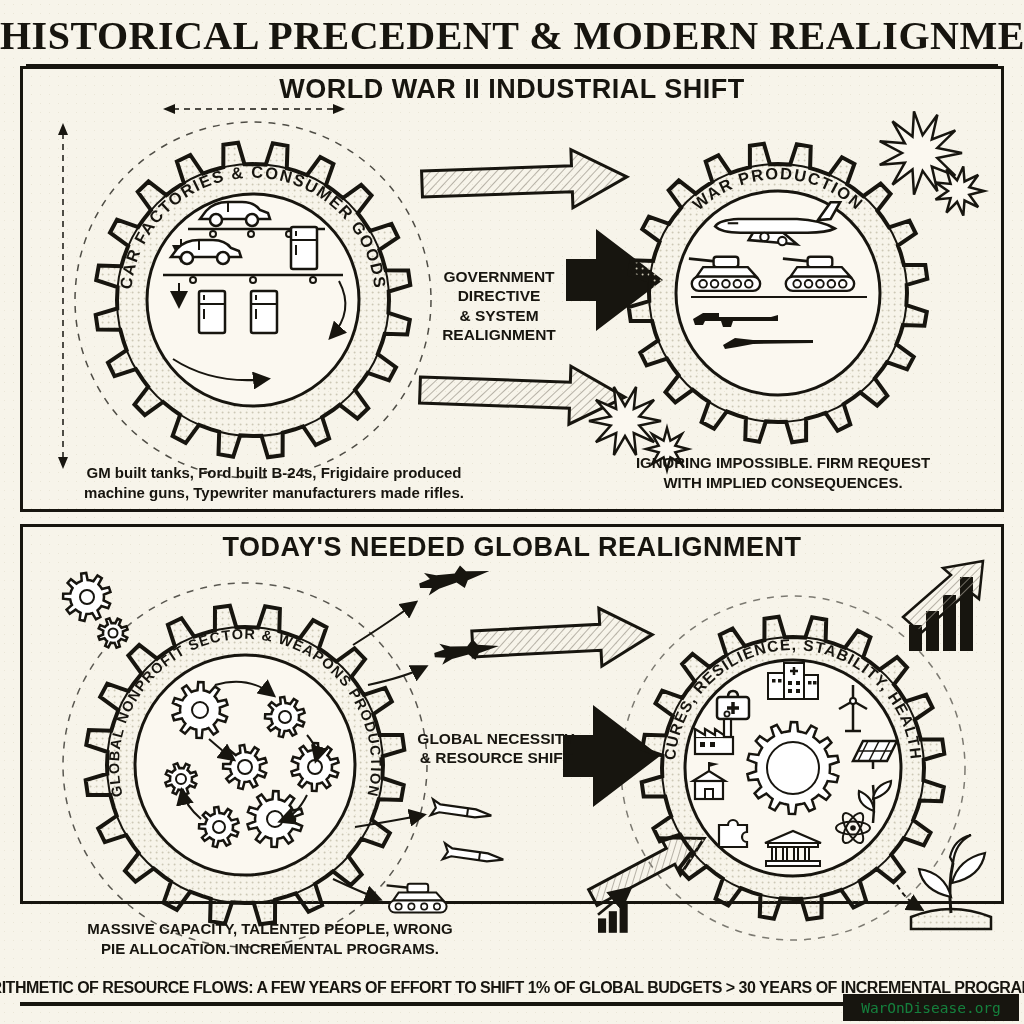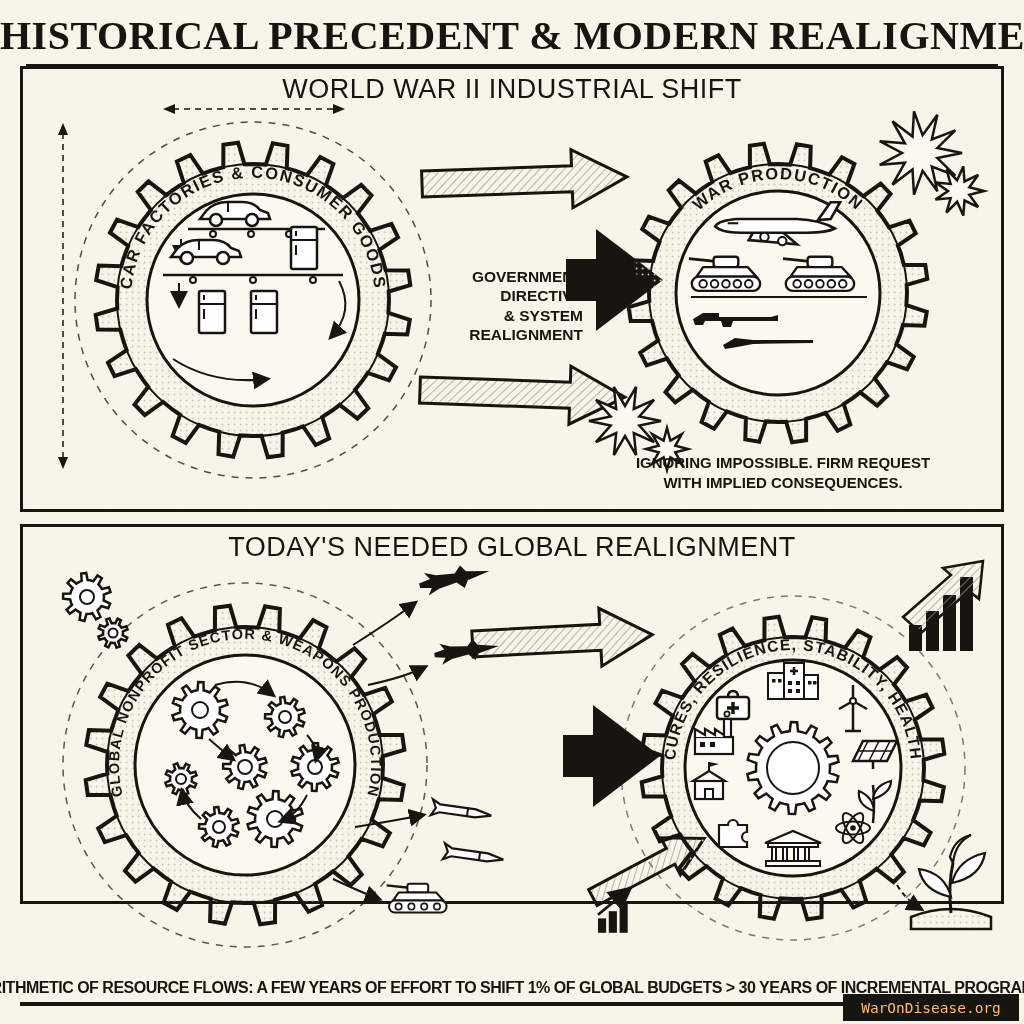--- a/index.html
+++ b/index.html
@@ -6,32 +6,32 @@
   html,body{width:1024px;height:1024px}
   body{background:#e8e4d8;font-family:"Liberation Sans",sans-serif;color:#17150f}
   .page{position:relative;width:1024px;height:1024px;overflow:hidden;background:#f7f4ea;
         background-image:radial-gradient(#eae6d7 .7px,transparent .7px);background-size:9px 9px}
   h1{font-family:"Liberation Serif",serif;font-weight:700;font-size:40px;letter-spacing:.5px;
      text-align:center;margin-top:12px;white-space:nowrap}
   .title-rule{height:4px;background:#17150f;margin:5px 26px 0}
   .panel{position:absolute;left:20px;width:984px;border:3px solid #17150f}
   .p1{top:66px;height:446px}
   .p2{top:524px;height:380px}
-  .panel h2{position:relative;z-index:2;font-size:27px;font-weight:400;text-align:center;
+  .panel h2{position:relative;z-index:2;font-size:27px;font-weight:700;text-align:center;
             margin-top:5px;letter-spacing:.5px}
   .panel svg{position:absolute;left:0;top:0;width:978px;height:440px;z-index:1}
-  .mid-label{position:absolute;z-index:3;font-weight:700;font-size:15.5px;text-align:right;
+  .mid-label{position:absolute;z-index:3;font-weight:700;font-size:15.5px;text-align:center;
              white-space:pre-line;line-height:1.25}
   .caption{position:absolute;z-index:3;font-weight:700;font-size:15px;text-align:center;
            white-space:pre-line;line-height:1.3}
   .footer{position:absolute;left:20px;top:974px;width:984px;height:32px;display:flex;
           align-items:center;justify-content:center;font-weight:700;font-size:16px;
           letter-spacing:-.5px;border-bottom:4px solid #17150f;white-space:nowrap;z-index:2}
   .watermark{position:absolute;left:843px;top:994px;width:176px;height:27px;background:#17150f;
-             color:#fdba74;font-family:"DejaVu Sans Mono",monospace;font-size:14.5px;display:flex;
+             color:#15803d;font-family:"DejaVu Sans Mono",monospace;font-size:14.5px;display:flex;
              align-items:center;justify-content:center;z-index:5}
   svg text{font-family:"Liberation Sans",sans-serif}
   .curved{font-weight:700;fill:#17150f}
   .ct16{font-size:16.5px;letter-spacing:1.5px}
   .ct15{font-size:15.5px;letter-spacing:1.2px}
   .ct14{font-size:14.5px;letter-spacing:1.1px}
 </style>
 </head>
 <body>
 
@@ -182,20 +182,22 @@
       </g>
 
       <path fill="#fbf8f0" stroke="#17150f" stroke-width="2.5" d="M939.0,84.0L914.3,89.1L932.3,106.7L908.8,97.6L914.4,122.2L899.6,101.8L891.0,125.6L889.5,100.4L869.5,115.7L881.9,93.7L856.7,95.8L879.0,84.0L856.7,72.2L881.9,74.3L869.5,52.3L889.5,67.6L891.0,42.4L899.6,66.2L914.4,45.8L908.8,70.4L932.3,61.3L914.3,78.9Z"></path>
       <path fill="#fbf8f0" stroke="#17150f" stroke-width="2.5" d="M961.0,122.0L946.3,125.8L955.2,138.1L941.5,131.5L940.3,146.6L934.1,132.8L923.5,143.7L927.6,129.1L912.5,130.6L925.0,122.0L912.5,113.4L927.6,114.9L923.5,100.3L934.1,111.2L940.3,97.4L941.5,112.5L955.2,105.9L946.3,118.2Z"></path>
       <path fill="#fbf8f0" stroke="#17150f" stroke-width="2.5" d="M638.0,352.0L616.3,356.6L631.1,373.2L610.8,364.1L613.1,386.2L602.0,367.0L590.9,386.2L593.2,364.1L572.9,373.2L587.7,356.6L566.0,352.0L587.7,347.4L572.9,330.8L593.2,339.9L590.9,317.8L602.0,337.0L613.1,317.8L610.8,339.9L631.1,330.8L616.3,347.4Z"></path>
       <path fill="#fbf8f0" stroke="#17150f" stroke-width="2.5" d="M665.0,380.0L652.3,383.4L658.8,394.8L647.4,388.3L644.0,401.0L640.6,388.3L629.2,394.8L635.7,383.4L623.0,380.0L635.7,376.6L629.2,365.2L640.6,371.7L644.0,359.0L647.4,371.7L658.8,365.2L652.3,376.6Z"></path>
     </svg>
 
     <div class="mid-label" style="left:392px;width:168px;top:198px">GOVERNMENT DIRECTIVE
 &amp; SYSTEM REALIGNMENT</div>
+    <div class="caption" style="left:36px;width:430px;top:394px">GM built tanks, Ford built B-24s, Frigidaire produced
+machine guns, Typewriter manufacturers made rifles.</div>
     <div class="caption" style="left:556px;width:408px;top:384px">IGNORING IMPOSSIBLE. FIRM REQUEST
 WITH IMPLIED CONSEQUENCES.</div>
   </section>
 
   <section class="panel p2">
     <h2>TODAY'S NEEDED GLOBAL REALIGNMENT</h2>
 
     <svg viewBox="0 0 978 440">
       <defs>
         <pattern id="ht2" width="6" height="6" patternUnits="userSpaceOnUse">
@@ -403,20 +405,24 @@
       <g transform="translate(888,298)">
         <path d="M0,92 Q40,76 80,92 L80,104 L0,104 Z" fill="url(#ht2)" stroke="#17150f" stroke-width="2.5"></path>
         <path d="M40,88 Q37,60 42,38" fill="none" stroke="#17150f" stroke-width="3"></path>
         <path d="M41,58 Q70,52 74,28 Q47,34 41,58 Z" fill="#fff" stroke="#17150f" stroke-width="2.2"></path>
         <path d="M40,72 Q12,66 8,44 Q34,48 40,72 Z" fill="#fff" stroke="#17150f" stroke-width="2.2"></path>
         <path d="M42,38 Q44,18 60,10 Q43,14 39,32 Z" fill="#fff" stroke="#17150f" stroke-width="2.2"></path>
         <path d="M-14,60 Q-4,76 10,84" fill="none" stroke="#17150f" stroke-width="2" stroke-dasharray="5 4" marker-end="url(#ah2)"></path>
       </g>
     </svg>
 
+    <div class="mid-label" style="left:388px;width:170px;top:202px">GLOBAL NECESSITY
+&amp; RESOURCE SHIFT</div>
+    <div class="caption" style="left:30px;width:434px;top:392px">MASSIVE CAPACITY, TALENTED PEOPLE, WRONG
+PIE ALLOCATION. INCREMENTAL PROGRAMS.</div>
   </section>
 
   <div class="footer">
     <span>ARITHMETIC OF RESOURCE FLOWS: A FEW YEARS OF EFFORT TO SHIFT 1% OF GLOBAL BUDGETS &gt; 30 YEARS OF INCREMENTAL PROGRAMS</span>
   </div>
 
   <div class="watermark">WarOnDisease.org</div>
 </div>
 
 </body></html>

